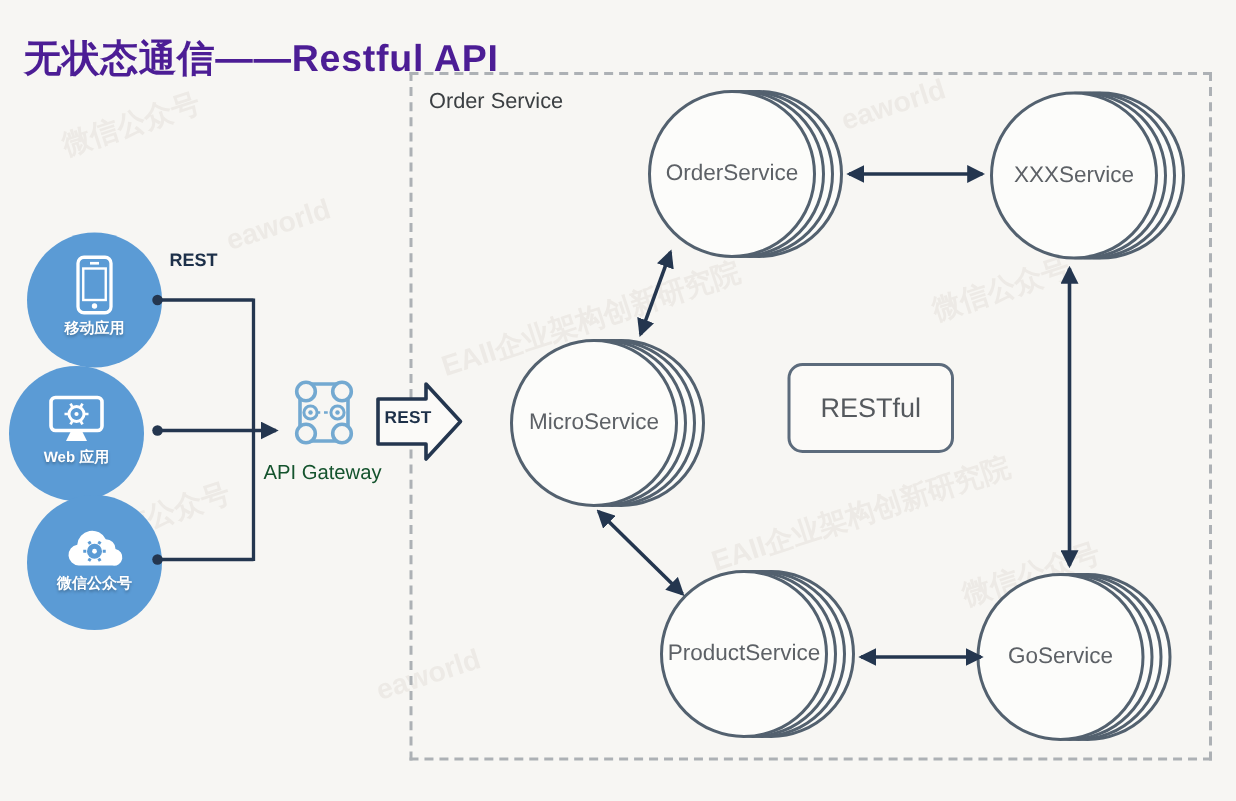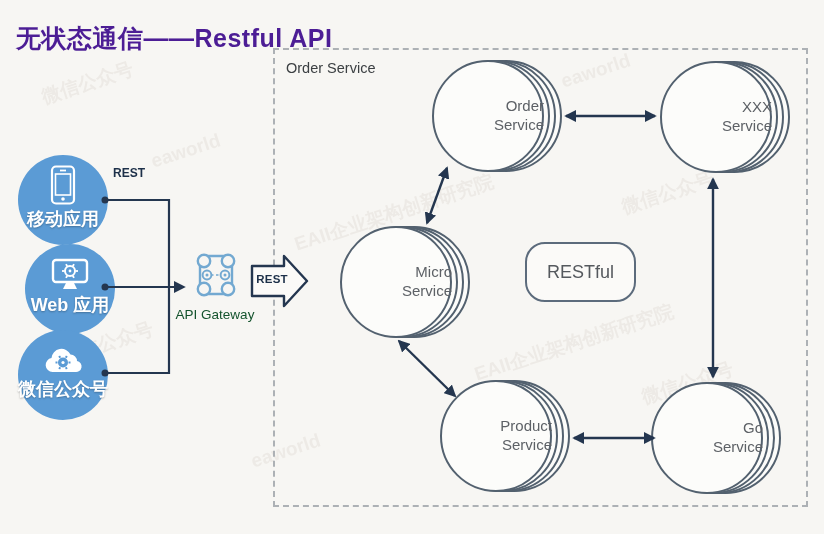--- a/index.html
+++ b/index.html
@@ -24,21 +24,21 @@
   }
 
   
   .client{
     position:absolute;width:90px;height:90px;border-radius:50%;
     background:#5b9bd5;z-index:2;
     display:flex;flex-direction:column;align-items:center;justify-content:center;
   }
   .client .icon{display:block;line-height:0;margin-top:-4px;}
   .client .clabel{
-    margin-top:2px;font-size:18px;font-weight:bold;color:#fff;
+    margin-top:2px;font-size:10px;font-weight:bold;color:#fff;
     text-shadow:0 1px 2px rgba(0,0,0,.28);white-space:nowrap;
   }
 
   
   .wires{position:absolute;left:0;top:0;z-index:5;pointer-events:none;}
 
   
   .rest-mini{
     position:absolute;left:103px;top:166px;width:52px;text-align:center;
     font-size:12px;font-weight:bold;color:#1d3049;z-index:3;
@@ -66,28 +66,28 @@
 
   
   .stack{position:absolute;width:130px;height:112px;z-index:2;}
   .disc{
     position:absolute;top:0;width:112px;height:112px;border-radius:50%;
     border:2px solid #53616f;background:#fcfcfa;box-sizing:border-box;
   }
   .d3{left:18px}.d2{left:12px}.d1{left:6px}.d0{left:0}
   .stack-label{
     position:absolute;left:0;top:0;width:112px;height:112px;
-    display:flex;flex-direction:column;align-items:flex-end;justify-content:center;
+    display:flex;flex-direction:row;align-items:center;justify-content:center;
     font-size:15px;color:#5d6166;line-height:1.25;text-align:center;
   }
 
   
   .restful{
     position:absolute;left:525px;top:242px;width:107px;height:56px;
-    border:2px solid #5c6b7c;border-radius:20px;background:#fbfaf8;
+    border:2px solid #5c6b7c;border-radius:10px;background:#fbfaf8;
     display:flex;align-items:center;justify-content:center;
     font-size:18px;color:#55595e;z-index:2;
   }
 </style>
 </head>
 <body>
 
 <div class="wm-layer">
   <span class="wm" style="left:40px;top:70px">微信公众号</span>
   <span class="wm" style="left:150px;top:140px">eaworld</span>
@@ -107,21 +107,21 @@
     <svg width="26" height="40" viewBox="0 0 26 40">
       <rect x="2" y="1.5" width="22" height="37" rx="4" fill="none" stroke="#fff" stroke-width="2.2"></rect>
       <line x1="10" y1="5.5" x2="16" y2="5.5" stroke="#fff" stroke-width="1.8"></line>
       <rect x="5.5" y="9" width="15" height="21" fill="none" stroke="#fff" stroke-width="1.6"></rect>
       <circle cx="13" cy="34" r="1.8" fill="#fff"></circle>
     </svg>
   </span>
   <span class="clabel">移动应用</span>
 </div>
 
-<div class="client" style="left:25px;top:244px">
+<div class="client" style="left:6px;top:244px">
   <span class="icon">
     <svg width="38" height="33" viewBox="0 0 38 33">
       <rect x="2" y="2" width="34" height="22" rx="3" fill="none" stroke="#fff" stroke-width="2.4"></rect>
       <circle cx="19" cy="13" r="5" fill="none" stroke="#fff" stroke-width="2"></circle>
       <circle cx="19" cy="13" r="1.4" fill="#fff"></circle>
       <g stroke="#fff" stroke-width="1.8">
         <line x1="24.5" y1="13" x2="27" y2="13"></line>
           <line x1="13.5" y1="13" x2="11" y2="13"></line>
         <line x1="21.8" y1="17.8" x2="23" y2="19.9"></line>
           <line x1="16.2" y1="17.8" x2="15" y2="19.9"></line>

